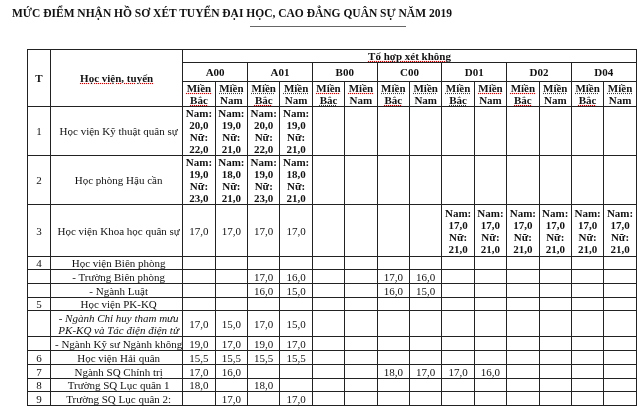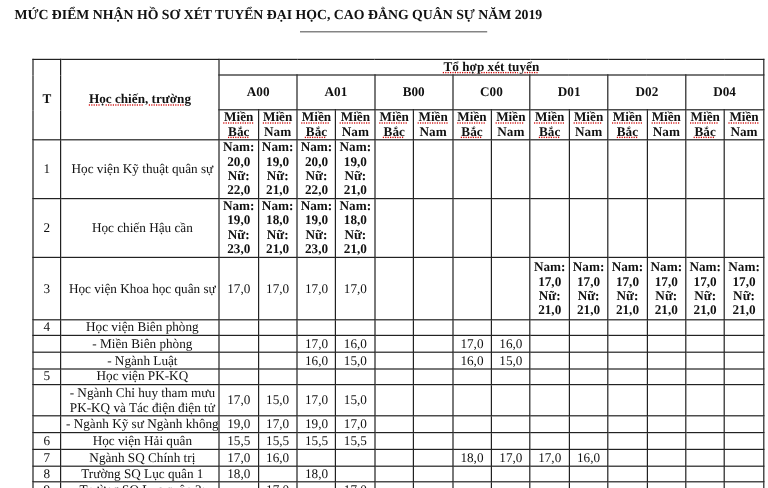--- a/index.html
+++ b/index.html
@@ -39,24 +39,24 @@
       <col style="width:32.4px">
       <col style="width:32.4px">
       <col style="width:32.4px">
       <col style="width:32.4px">
       <col style="width:32.4px">
       <col style="width:32.4px">
     </colgroup>
   <thead id="thead">
       <tr style="height:13px">
         <th rowspan="3">T</th>
-        <th rowspan="3"><span class="u">Học chiến, trường</span></th>
-        <th colspan="14"><span class="u">Tổ hợp xét tuyển</span></th>
-      </tr>
-      <tr style="height:29px">
+        <th rowspan="3"><span class="u">Học viện, tuyển</span></th>
+        <th colspan="14"><span class="u">Tổ hợp xét không</span></th>
+      </tr>
+      <tr style="height:19px">
         <th colspan="2">A00</th>
         <th colspan="2">A01</th>
         <th colspan="2">B00</th>
         <th colspan="2">C00</th>
         <th colspan="2">D01</th>
         <th colspan="2">D02</th>
         <th colspan="2">D04</th>
       </tr>
       <tr style="height:23px">
         <th>
@@ -151,21 +151,21 @@
         <td></td>
         <td></td>
         <td></td>
         <td></td>
         <td></td>
         <td></td>
         <td></td>
       </tr>
       <tr style="height:49px">
         <td class="t">2</td>
-        <td class="lbl">Học chiến Hậu cần</td>
+        <td class="lbl">Học phòng Hậu cần</td>
         <td class="stack">
           <div>Nam:</div>
           <div>19,0</div>
           <div>Nữ:</div>
           <div>23,0</div>
         </td>
         <td class="stack">
           <div>Nam:</div>
           <div>18,0</div>
           <div>Nữ:</div>
@@ -255,21 +255,21 @@
         <td></td>
         <td></td>
         <td></td>
         <td></td>
         <td></td>
         <td></td>
         <td></td>
       </tr>
       <tr style="height:14px">
         <td class="t"></td>
-        <td class="lbl">- Miền Biên phòng</td>
+        <td class="lbl">- Trường Biên phòng</td>
         <td></td>
         <td></td>
         <td>17,0</td>
         <td>16,0</td>
         <td></td>
         <td></td>
         <td>17,0</td>
         <td>16,0</td>
         <td></td>
         <td></td>
@@ -309,21 +309,21 @@
         <td></td>
         <td></td>
         <td></td>
         <td></td>
         <td></td>
         <td></td>
         <td></td>
       </tr>
       <tr style="height:26px">
         <td class="t"></td>
-        <td class="lbl" style="line-height: 12px;">
+        <td class="lbl" style="line-height: 12px; font-style: italic;">
           <div>- Ngành Chỉ huy tham mưu</div>
           <div>PK-KQ và Tác điện điện tử</div>
         </td>
         <td>17,0</td>
         <td>15,0</td>
         <td>17,0</td>
         <td>15,0</td>
         <td></td>
         <td></td>
         <td></td>

